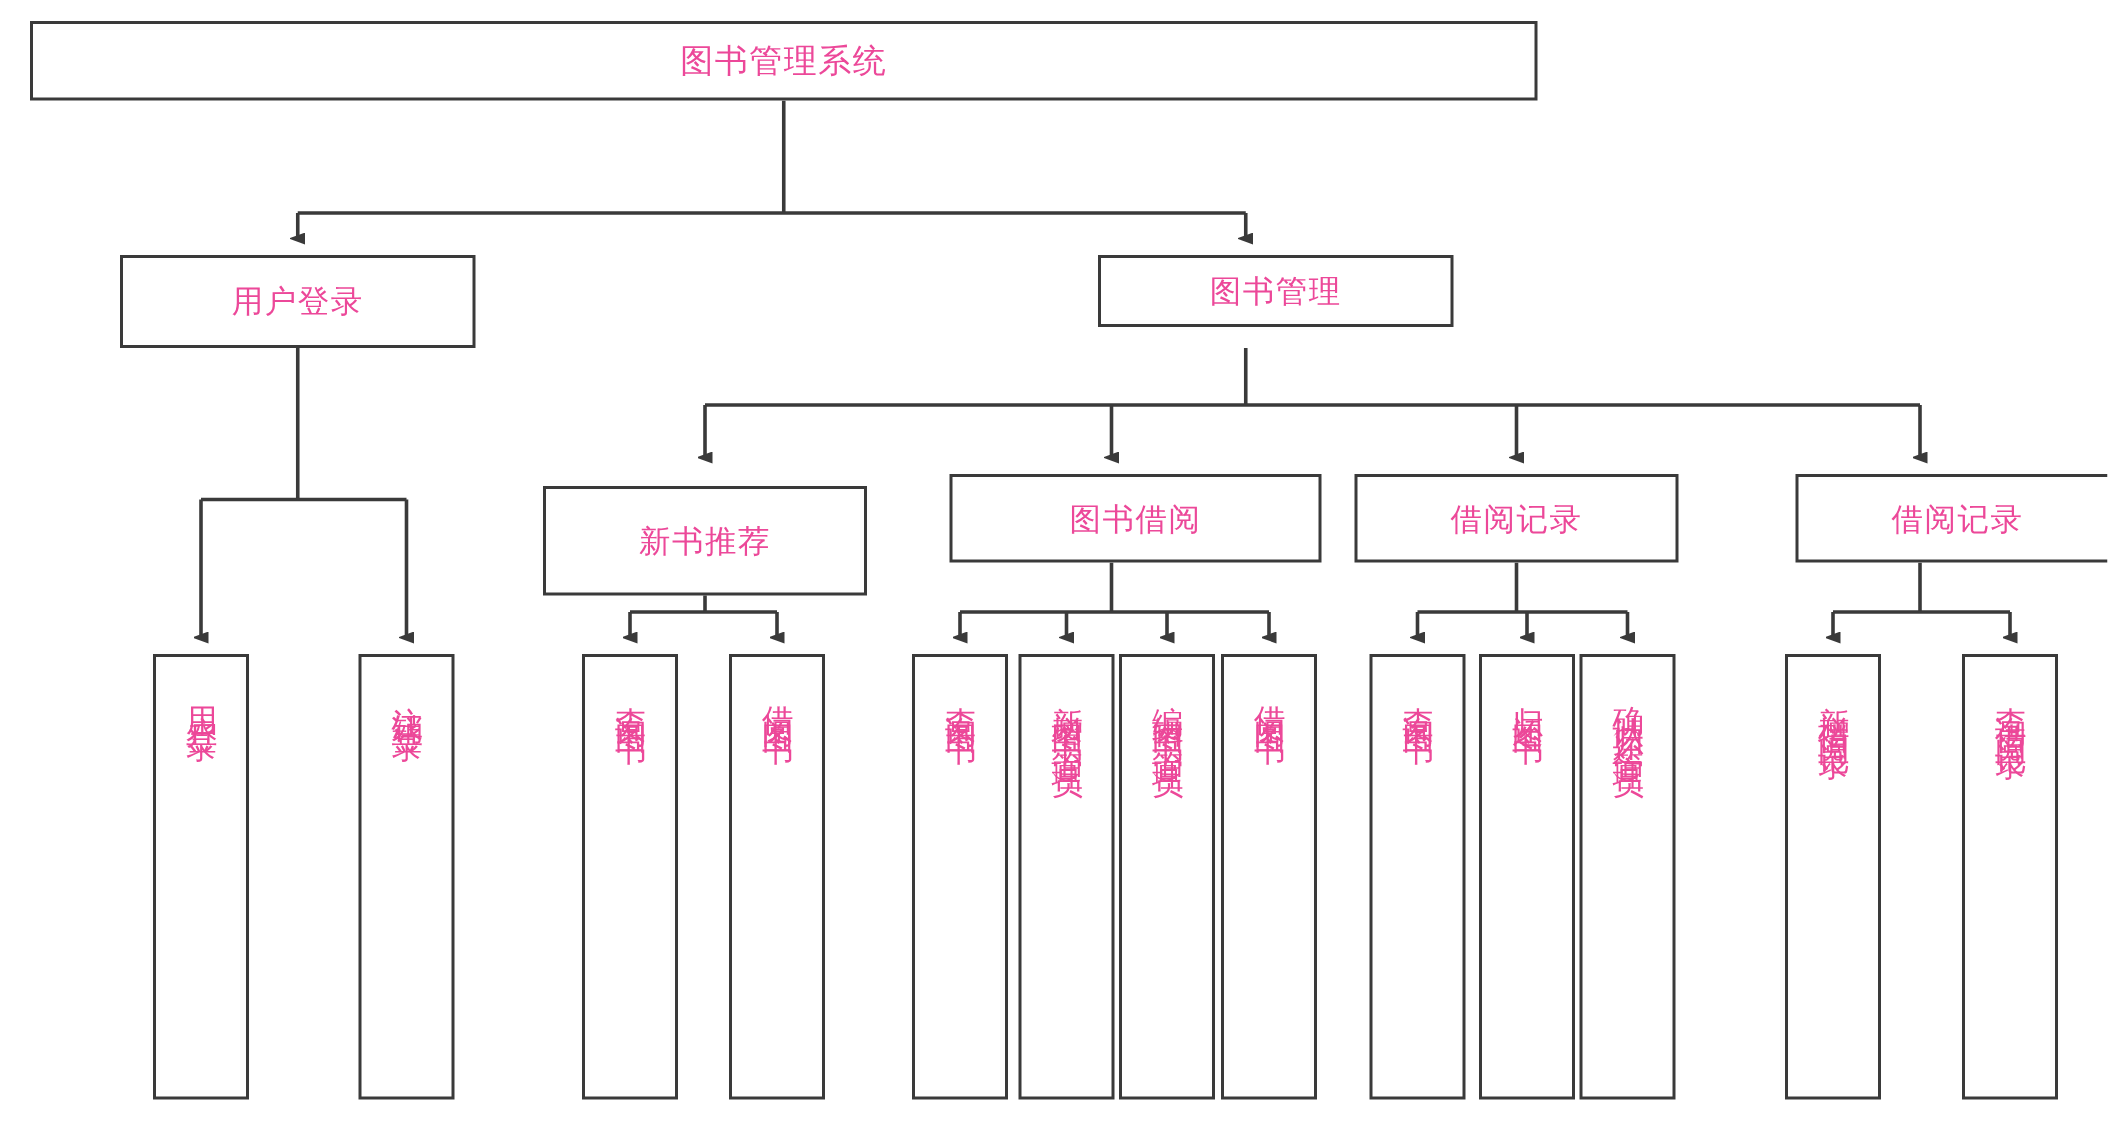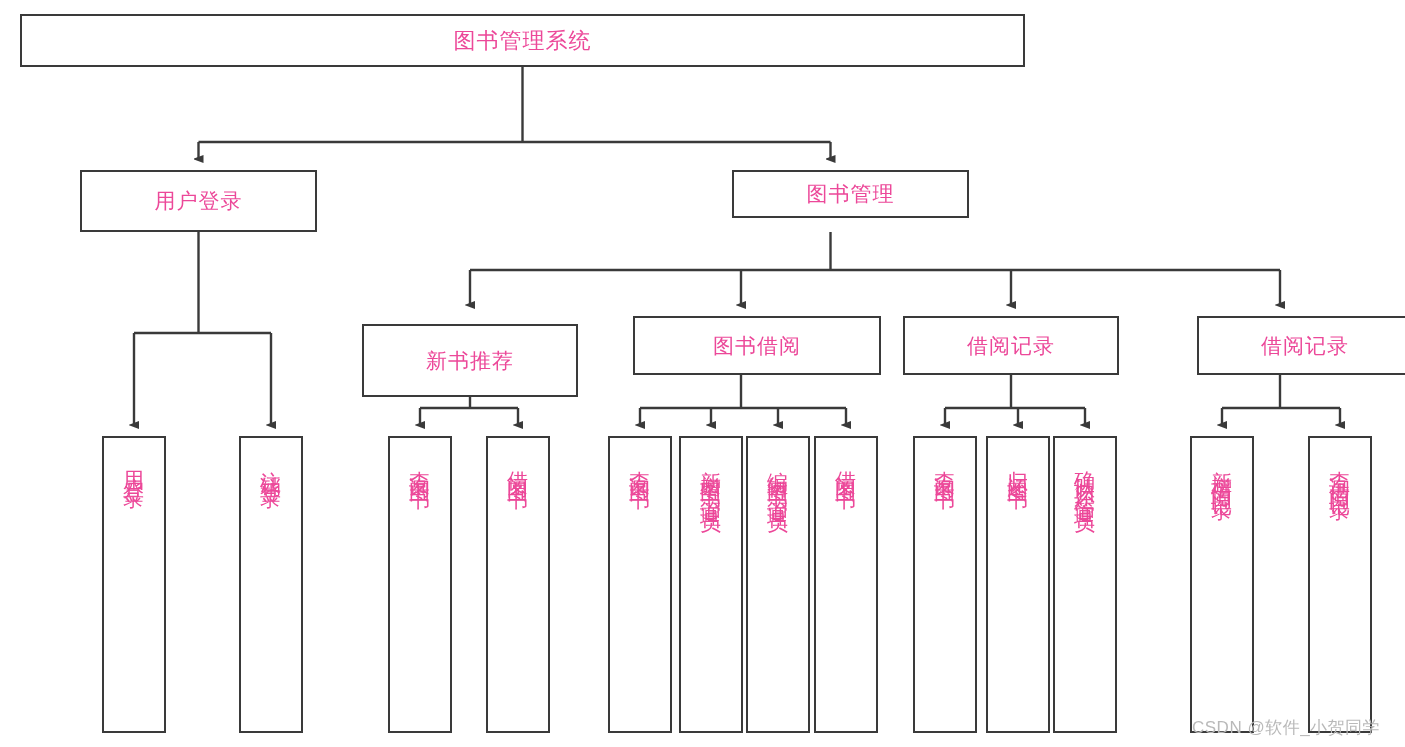--- a/index.html
+++ b/index.html
@@ -165,14 +165,13 @@
         <span class="vtext">确认归还（管理员）</span>
       </div>
       <div class="node vert" style="left: 1190px; top: 436px; width: 64px; height: 297px;">
         <span class="vtext">新增借阅记录</span>
       </div>
       <div class="node vert" style="left: 1308px; top: 436px; width: 64px; height: 297px;">
         <span class="vtext">查询借阅记录</span>
       </div>
     </div>
 
-  <div class="watermark" style="left: 1192px; top: 716px;">CSDN @软件_小贺同学</div>
 </div>
 
 </body></html>

